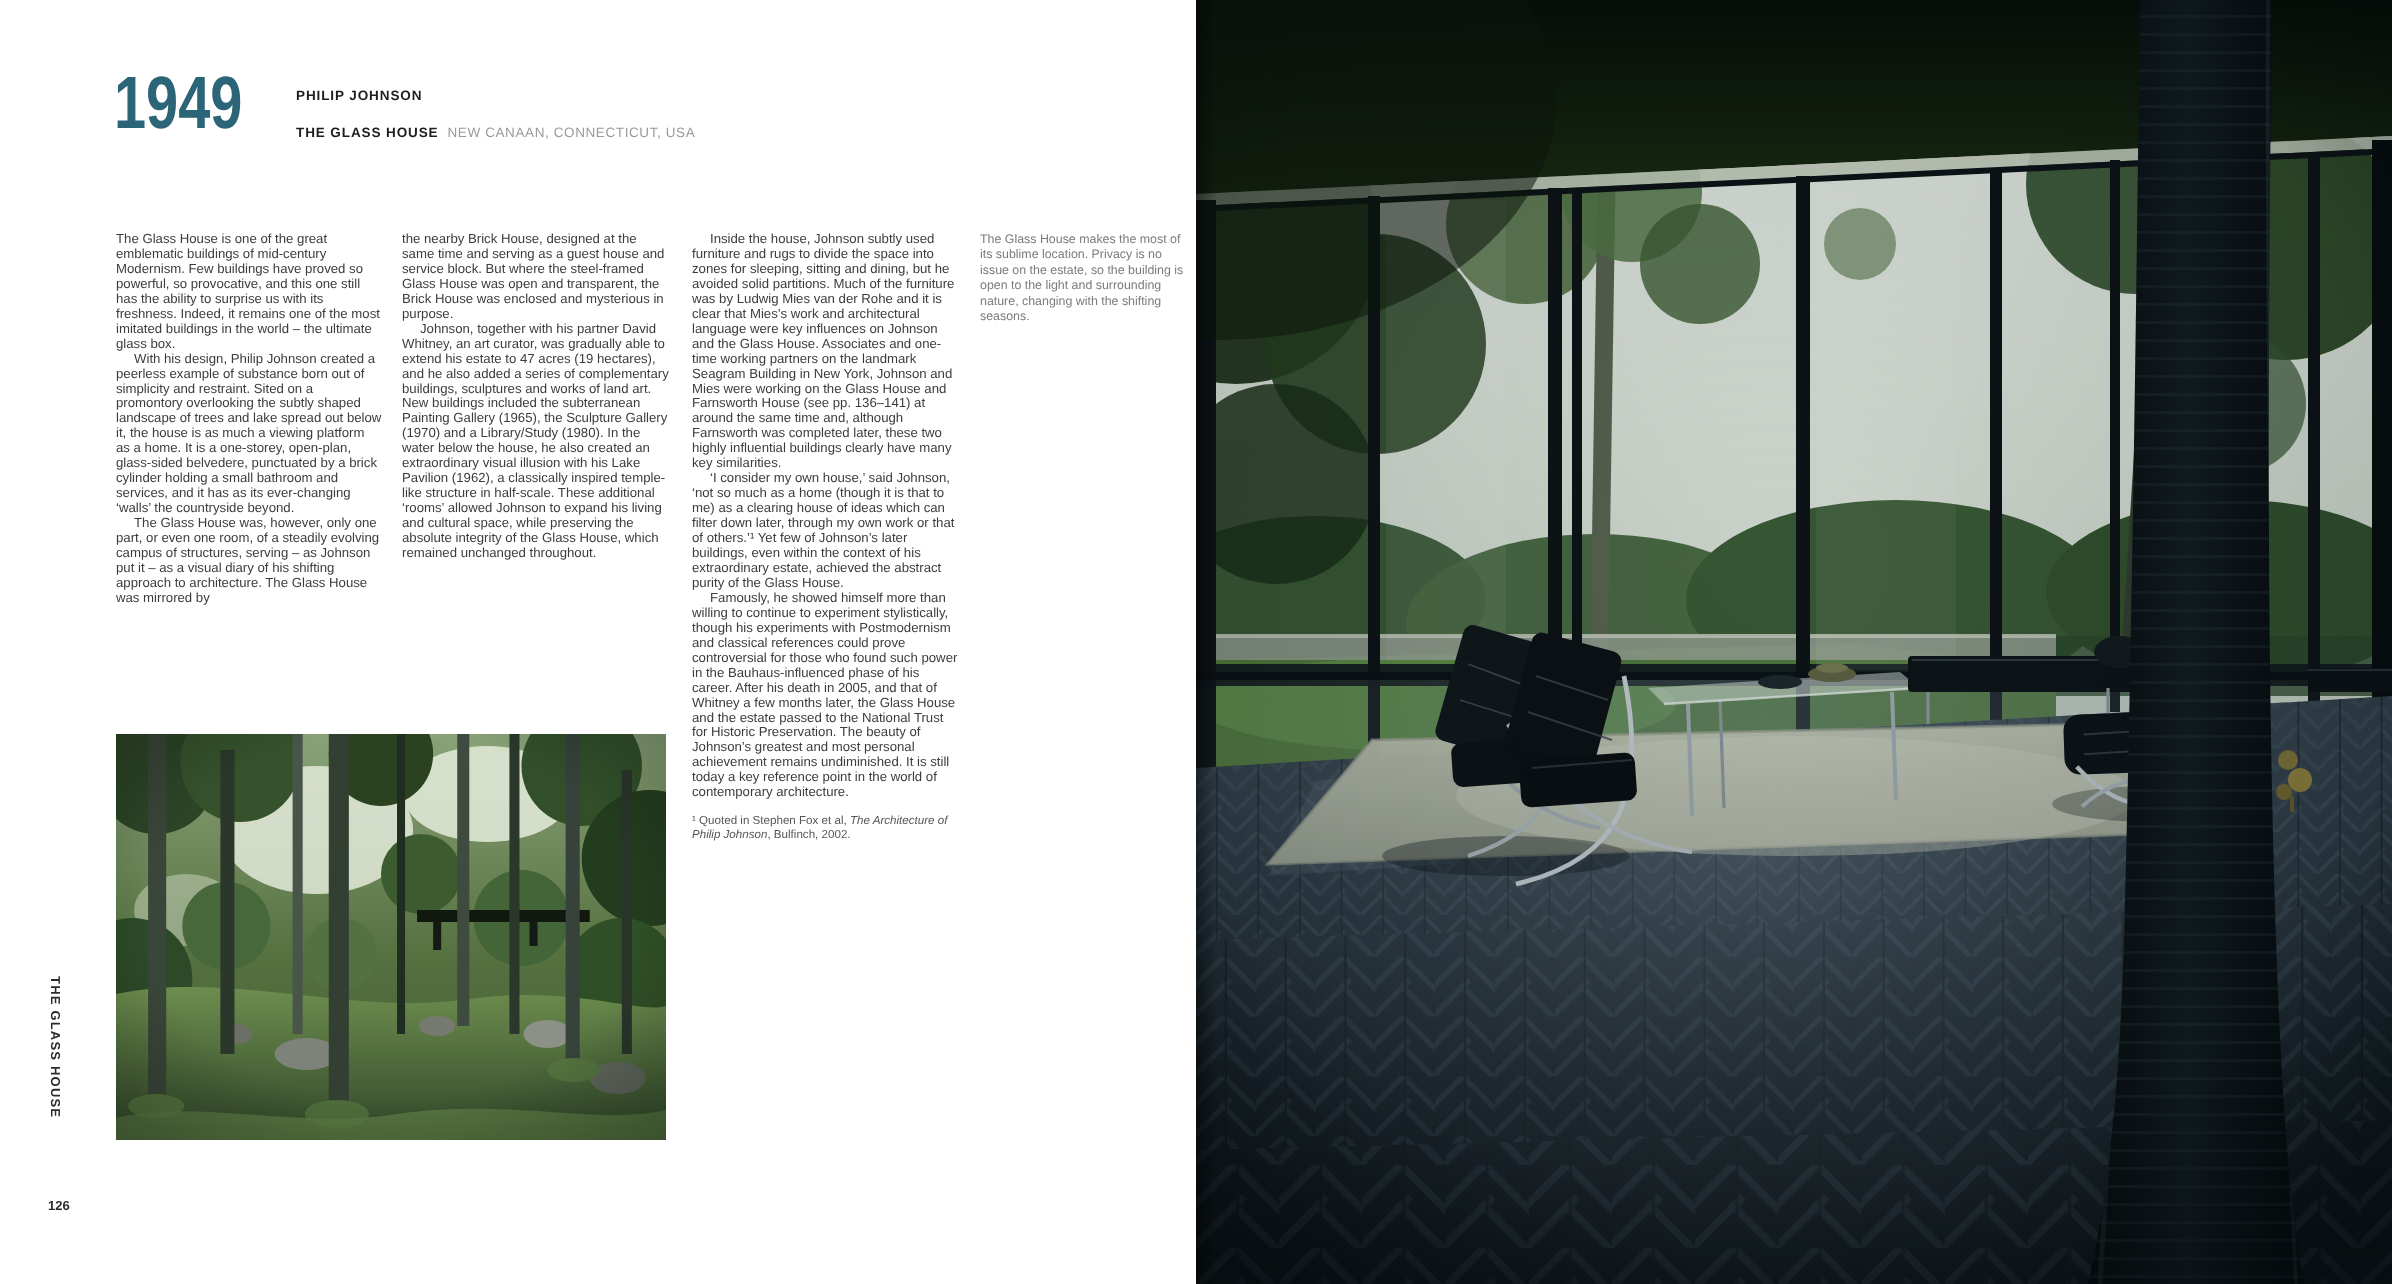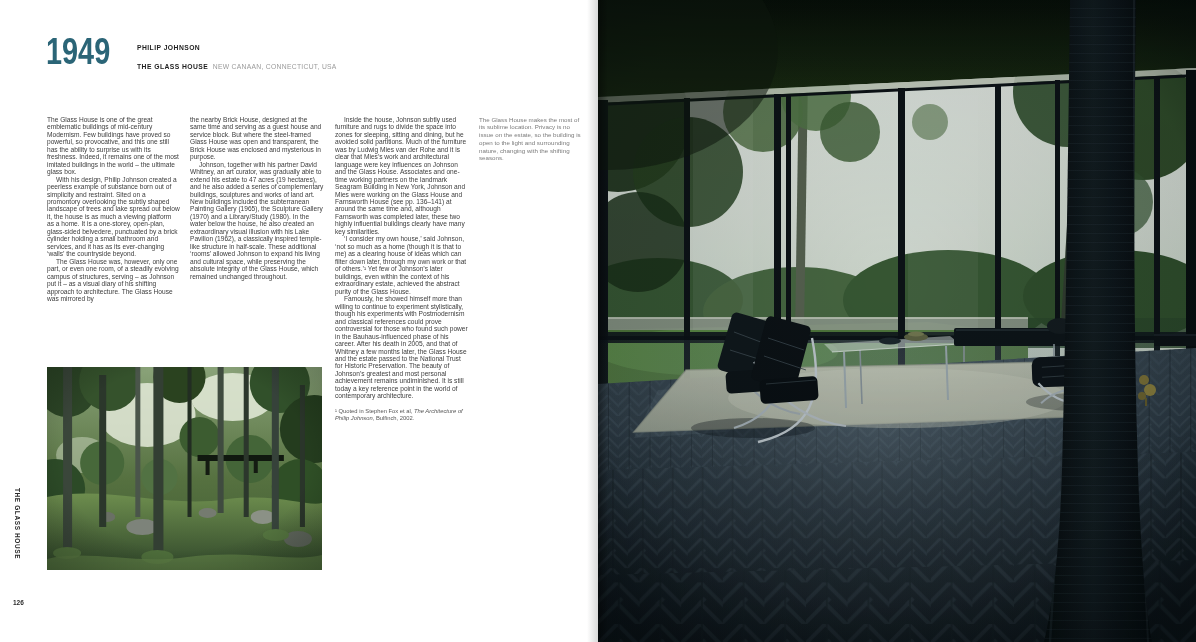--- a/index.html
+++ b/index.html
@@ -7,21 +7,21 @@
     --body-text:#3c3c3c;
     --muted-text:#9a9a9a;
     --caption-text:#7b7b7b;
     --page-bg:#ffffff;
   }
   *{margin:0;padding:0;box-sizing:border-box;}
   html,body{background:#e8e8e8;font-family:"Liberation Sans","DejaVu Sans",sans-serif;}
   .spread{position:relative;width:1196px;height:642px;background:var(--page-bg);overflow:hidden;}
 
   
-  .left-page{position:absolute;left:0;top:0;width:598px;height:642px;background:var(--page-bg);}
+  .left-page{position:absolute;left:11px;top:0;width:598px;height:642px;background:var(--page-bg);}
   .left-inner{position:absolute;left:0;top:0;width:1196px;height:1284px;transform:scale(.5);transform-origin:0 0;}
 
   .vertical-label{position:absolute;left:26px;top:976px;writing-mode:vertical-rl;font-size:13px;font-weight:bold;letter-spacing:1.2px;color:#2b2b2b;white-space:nowrap;}
   .page-number{position:absolute;left:26px;top:1198px;font-size:13px;font-weight:bold;color:#2b2b2b;}
 
   .year{position:absolute;left:92px;top:66px;font-size:74px;font-weight:600;color:var(--accent-year);transform:scaleX(.78);transform-origin:0 0;line-height:1;}
   .head-block{position:absolute;left:274px;top:88px;}
   .architect{font-size:13.5px;font-weight:bold;letter-spacing:.9px;color:#1d1d1d;}
   .project-line{margin-top:22px;font-size:13.5px;}
   .project{font-weight:bold;letter-spacing:.9px;color:#1d1d1d;}

